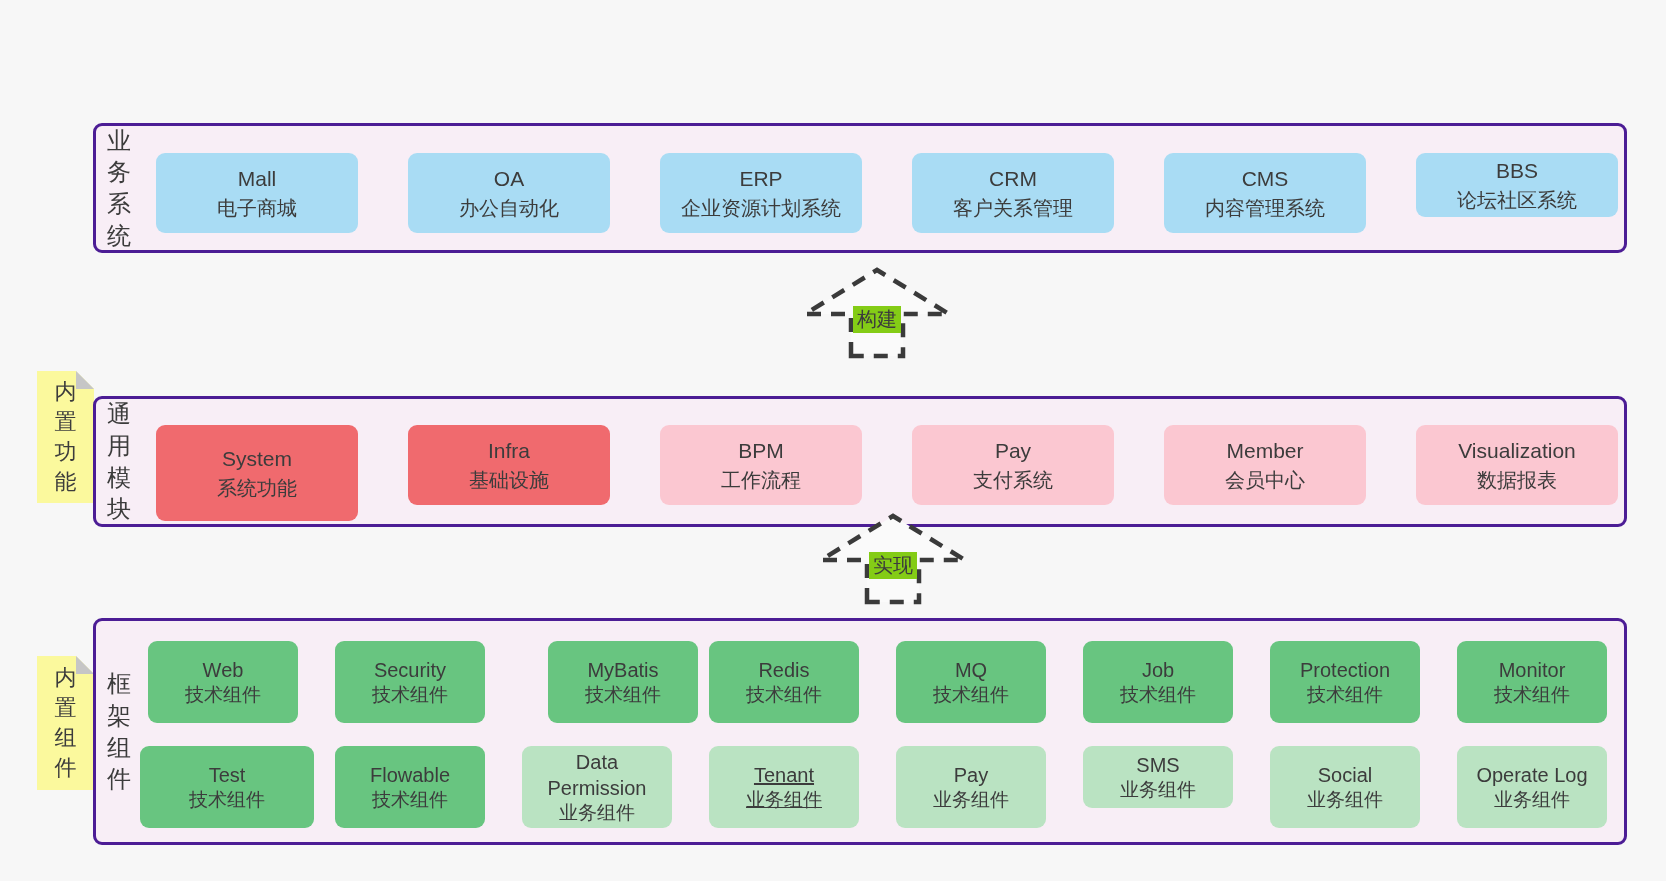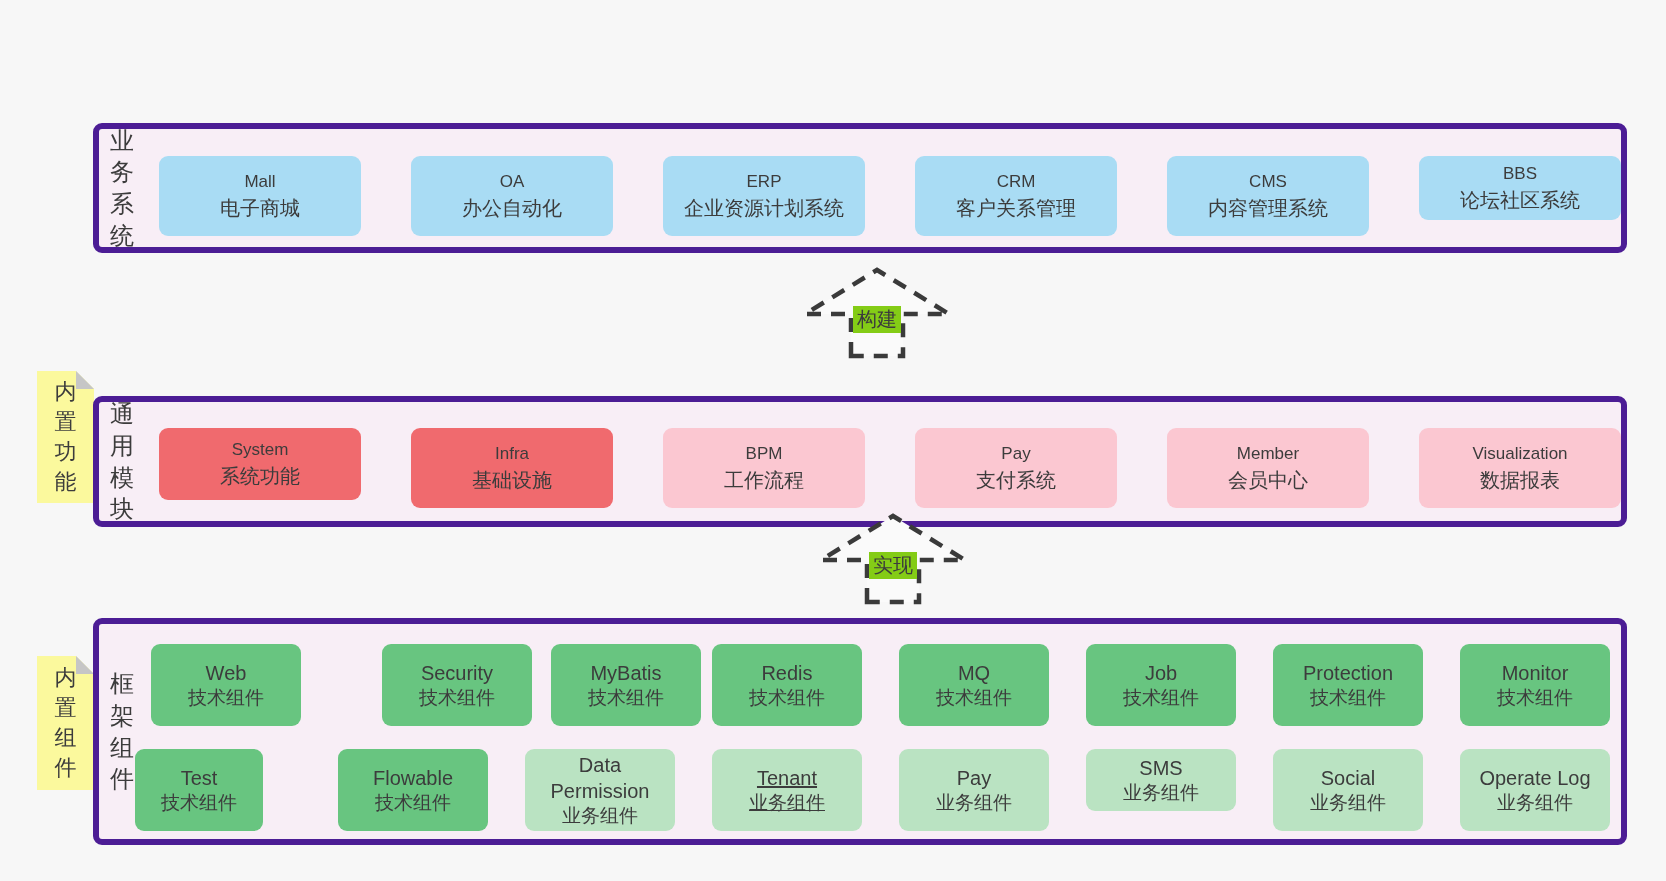--- a/index.html
+++ b/index.html
@@ -1,24 +1,24 @@
 <!DOCTYPE html>
 <html><head>
 <meta charset="utf-8">
 <style>
   html,body{margin:0;padding:0;background:#f7f7f7;font-family:"Liberation Sans","DejaVu Sans",sans-serif;}
   .canvas{position:relative;width:1666px;height:881px;background:#f7f7f7;overflow:hidden;color:#3c3c3c;}
 
-  .panel{position:absolute;background:#f8eef6;border:6px solid #4c1d95;border-radius:9px;box-sizing:border-box;}
+  .panel{position:absolute;background:#f8eef6;border:3px solid #4c1d95;border-radius:9px;box-sizing:border-box;}
 
   .vlabel-wrap{position:absolute;left:0;top:0;bottom:0;width:46px;display:flex;align-items:center;justify-content:center;}
   .vlabel{width:1.15em;font-size:24px;line-height:1.32;word-break:break-all;text-align:center;color:#3c3c3c;}
 
   .bx{position:absolute;border-radius:9px;display:flex;flex-direction:column;align-items:center;justify-content:center;text-align:center;}
-  .bx .t{font-size:17px;line-height:1.45;white-space:pre-line;}
+  .bx .t{font-size:21px;line-height:1.45;white-space:pre-line;}
   .bx .s{font-size:20px;line-height:1.35;}
   .bx.sm .t{font-size:20px;line-height:1.3;}
   .bx.sm .s{font-size:19px;line-height:1.3;}
   .blue{background:#a9dcf4;}
   .red{background:#f06a6e;}
   .pink{background:#fbc7d1;}
   .green{background:#68c580;}
   .lgreen{background:#bae3c2;}
 
   .tag{position:absolute;width:57px;background:#fbf99d;display:flex;align-items:center;justify-content:center;}
@@ -84,21 +84,21 @@
     <svg width="148" height="94" viewBox="0 0 148 94">
       <path d="M48 90 L48 48 L2 48 L74 4 L146 48 L100 48 L100 90 Z" fill="#fafafa" stroke="#3a3a3a" stroke-width="4.5" stroke-dasharray="14 10"></path>
     </svg>
     <span class="albl">构建</span>
   </div>
 
   <section class="panel" style="left:93px;top:372px;width:1534px;height:131px;margin-top:24px;">
     <div class="vlabel-wrap">
       <div class="vlabel">通用模块</div>
     </div>
-    <div class="bx red" style="left:60px;top:26px;width:202px;height:72px;">
+    <div class="bx red" style="left:60px;top:26px;width:202px;height:96px;">
       <div class="t">System</div>
       <div class="s">系统功能</div>
     </div>
     <div class="bx red" style="left:312px;top:26px;width:202px;height:80px;">
       <div class="t">Infra</div>
       <div class="s">基础设施</div>
     </div>
     <div class="bx pink" style="left:564px;top:26px;width:202px;height:80px;">
       <div class="t">BPM</div>
       <div class="s">工作流程</div>
@@ -126,21 +126,21 @@
 
   <section class="panel" style="left:93px;top:618px;width:1534px;height:227px;">
     <div class="vlabel-wrap">
       <div class="vlabel">框架组件</div>
     </div>
 
     <div class="bx sm green" style="left:52px;top:20px;width:150px;height:82px;">
       <div class="t">Web</div>
       <div class="s">技术组件</div>
     </div>
-    <div class="bx sm green" style="left:239px;top:20px;width:150px;height:82px;margin-left:44px;">
+    <div class="bx sm green" style="left:239px;top:20px;width:150px;height:82px;">
       <div class="t">Security</div>
       <div class="s">技术组件</div>
     </div>
     <div class="bx sm green" style="left:452px;top:20px;width:150px;height:82px;">
       <div class="t">MyBatis</div>
       <div class="s">技术组件</div>
     </div>
     <div class="bx sm green" style="left:613px;top:20px;width:150px;height:82px;">
       <div class="t">Redis</div>
       <div class="s">技术组件</div>
@@ -155,21 +155,21 @@
     </div>
     <div class="bx sm green" style="left:1174px;top:20px;width:150px;height:82px;">
       <div class="t">Protection</div>
       <div class="s">技术组件</div>
     </div>
     <div class="bx sm green" style="left:1361px;top:20px;width:150px;height:82px;">
       <div class="t">Monitor</div>
       <div class="s">技术组件</div>
     </div>
 
-    <div class="bx sm green" style="left:36px;top:125px;width:128px;height:82px;">
+    <div class="bx sm green" style="left:44px;top:125px;width:174px;height:82px;">
       <div class="t">Test</div>
       <div class="s">技术组件</div>
     </div>
     <div class="bx sm green" style="left:239px;top:125px;width:150px;height:82px;">
       <div class="t">Flowable</div>
       <div class="s">技术组件</div>
     </div>
     <div class="bx sm lgreen" style="left:426px;top:125px;width:150px;height:82px;">
       <div class="t">Data
 Permission</div>

